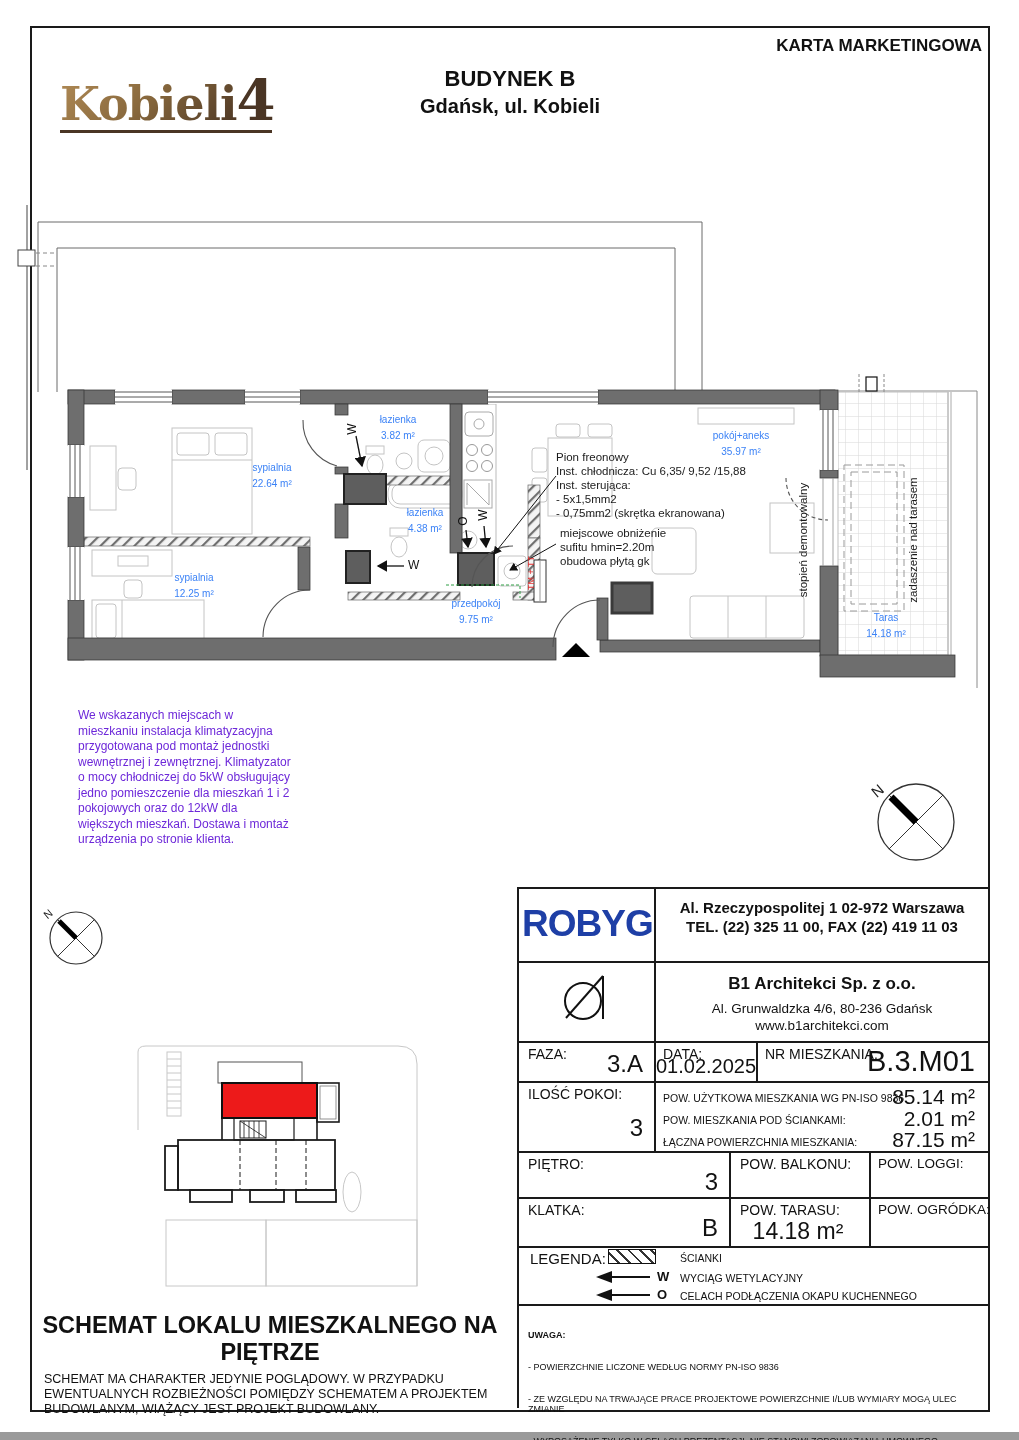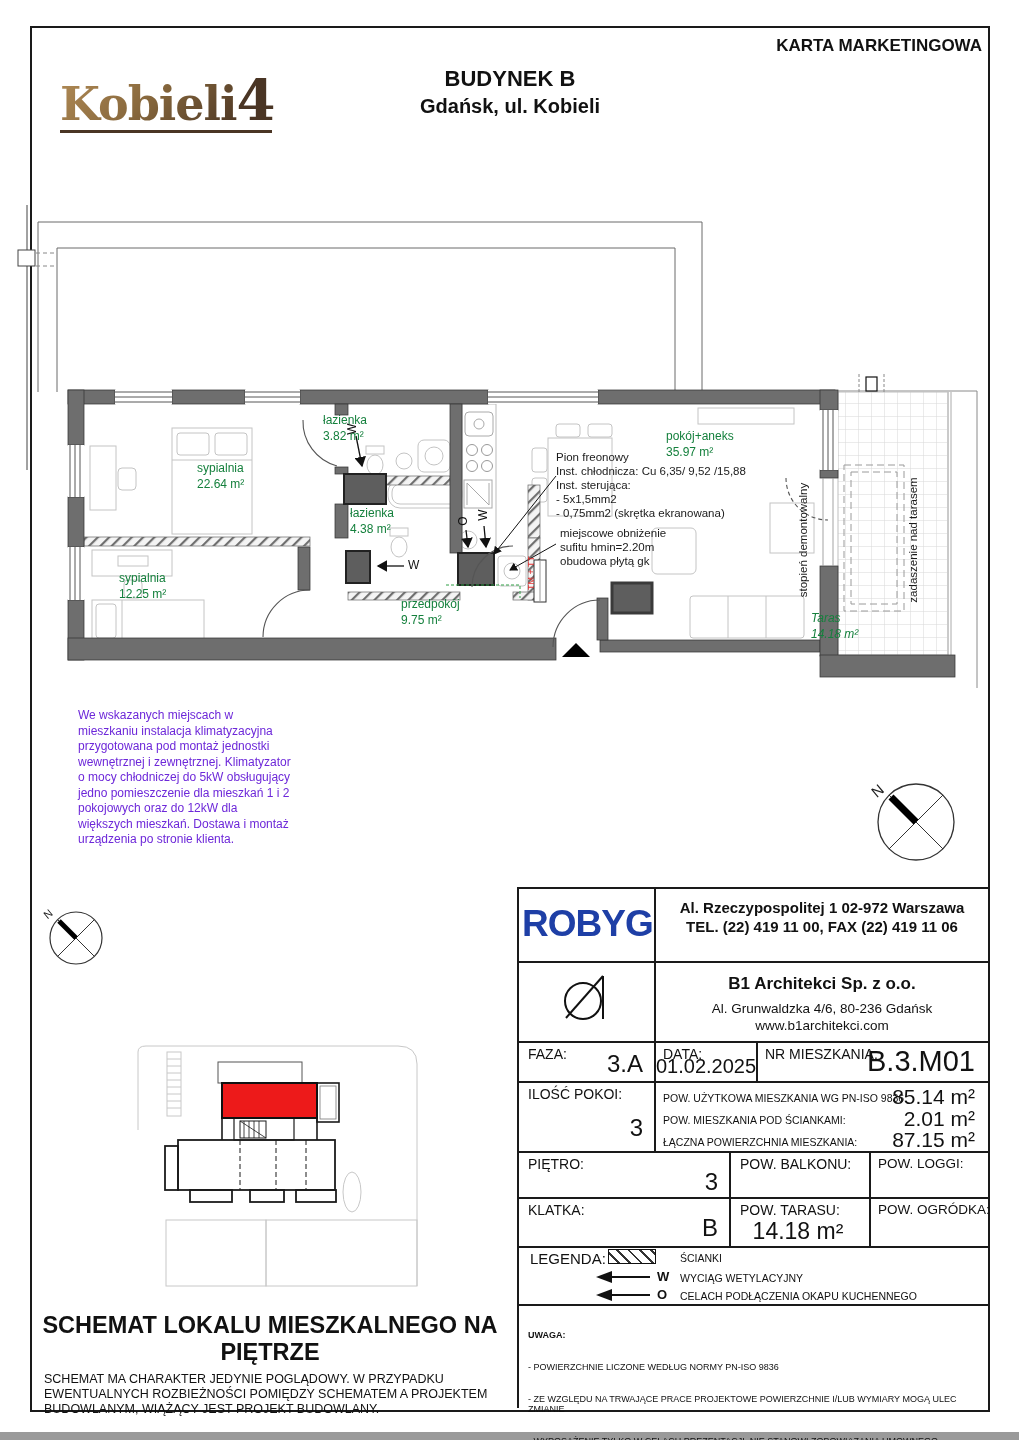--- a/index.html
+++ b/index.html
@@ -18,21 +18,21 @@
       background:linear-gradient(135deg,#b08a55 0%,#8a6a3e 45%,#4a3524 100%);
       -webkit-background-clip:text;background-clip:text;color:transparent;letter-spacing:-1px;}
   #logo .num{font-family:"DejaVu Serif","Liberation Serif",serif;font-weight:bold;font-size:56px;
       color:#4a3524;letter-spacing:-2px;}
   #hdr-title{left:330px;top:66px;width:360px;font-size:22px;}
   #hdr-addr{left:330px;top:95px;width:360px;font-size:20px;}
   #hdr-karta{left:690px;top:36px;width:292px;font-size:17px;}
   
   #draw{left:0;top:0;width:1019px;height:1440px;}
   
-  .room{width:150px;margin-left:-75px;text-align:left;font-size:12px;line-height:16px;color:#15803d;}
+  .room{width:150px;margin-left:-75px;text-align:center;font-size:10px;line-height:16px;color:#3b82f6;}
   .ann{font-size:11.5px;line-height:14px;color:#1a1a1a;}
   .vert{transform:rotate(-90deg);}
   .tiny-red{font-size:9px;color:#e03131;}
   .north{font-size:15px;transform:rotate(-40deg);color:#222;}
   .north.sm{font-size:11px;}
   .vletter{font-size:12px;color:#111;}
   #ac-note{left:78px;top:708px;width:214px;font-size:12px;line-height:15.5px;color:#6d28d9;}
   
   .lbl{font-size:14px;}
   .lbl-sm{font-size:10.5px;}
@@ -301,21 +301,21 @@
       <div>4.38 m²</div>
   </div>
   <div class="abs room" style="left:476px;top:596px;">
     <div>przedpokój</div>
       <div>9.75 m²</div>
   </div>
   <div class="abs room" style="left:741px;top:428px;">
     <div>pokój+aneks</div>
       <div>35.97 m²</div>
   </div>
-  <div class="abs room" style="left:886px;top:610px;font-style:italic;">
+  <div class="abs room" style="left:886px;top:610px;">
     <div>Taras</div>
       <div>14.18 m²</div>
   </div>
 
   <div class="abs ann" style="left:556px;top:450px;">
     <div>Pion freonowy</div>
     <div>Inst. chłodnicza: Cu 6,35/ 9,52 /15,88</div>
     <div>Inst. sterująca:</div>
     <div>- 5x1,5mm2</div>
     <div>- 0,75mm2 (skrętka ekranowana)</div>
@@ -350,21 +350,21 @@
   <div class="abs grid-line" style="left:518px;top:1304px;width:470px;height:2px;"></div>
   <div class="abs grid-line" style="left:517px;top:887px;width:2px;height:521px;"></div>
   <div class="abs grid-line" style="left:654px;top:887px;width:2px;height:266px;"></div>
   <div class="abs grid-line" style="left:756px;top:1041px;width:2px;height:42px;"></div>
   <div class="abs grid-line" style="left:729px;top:1151px;width:2px;height:97px;"></div>
   <div class="abs grid-line" style="left:869px;top:1151px;width:2px;height:97px;"></div>
 
   <div class="abs" id="robyg-logo">ROBYG</div>
   <div class="abs b ctr" style="left:660px;top:898px;width:324px;font-size:15px;line-height:19px;">
     <div>Al. Rzeczypospolitej 1  02-972 Warszawa</div>
-    <div>TEL. (22) 419 11 00, FAX (22) 419 11 06</div>
+    <div>TEL. (22) 325 11 00, FAX (22) 419 11 03</div>
   </div>
   <div class="abs b ctr" style="left:660px;top:974px;width:324px;font-size:17px;">B1 Architekci Sp. z o.o.</div>
   <div class="abs ctr" style="left:660px;top:1001px;width:324px;font-size:13.5px;">Al. Grunwaldzka 4/6, 80-236 Gdańsk</div>
   <div class="abs ctr" style="left:660px;top:1018px;width:324px;font-size:13.5px;">www.b1architekci.com</div>
 
   <span class="abs lbl" style="left:528px;top:1046px;">FAZA:</span>
   <div class="abs rt val" style="left:528px;top:1050px;width:115px;">3.A</div>
   <span class="abs lbl" style="left:663px;top:1046px;">DATA:</span>
   <div class="abs ctr" style="left:656px;top:1055px;width:100px;font-size:20px;">01.02.2025</div>
   <span class="abs lbl" style="left:765px;top:1046px;">NR MIESZKANIA:</span>

